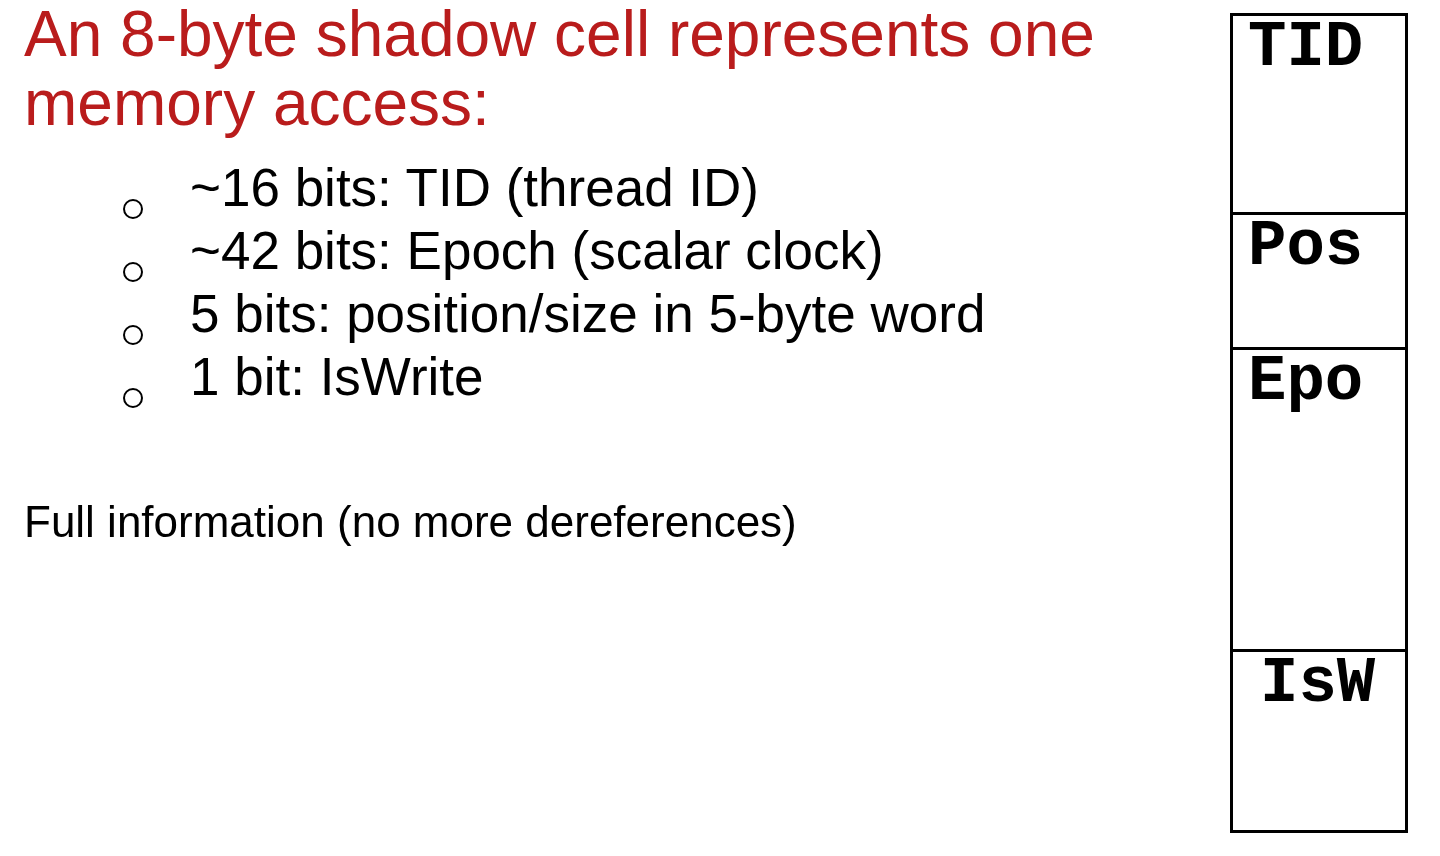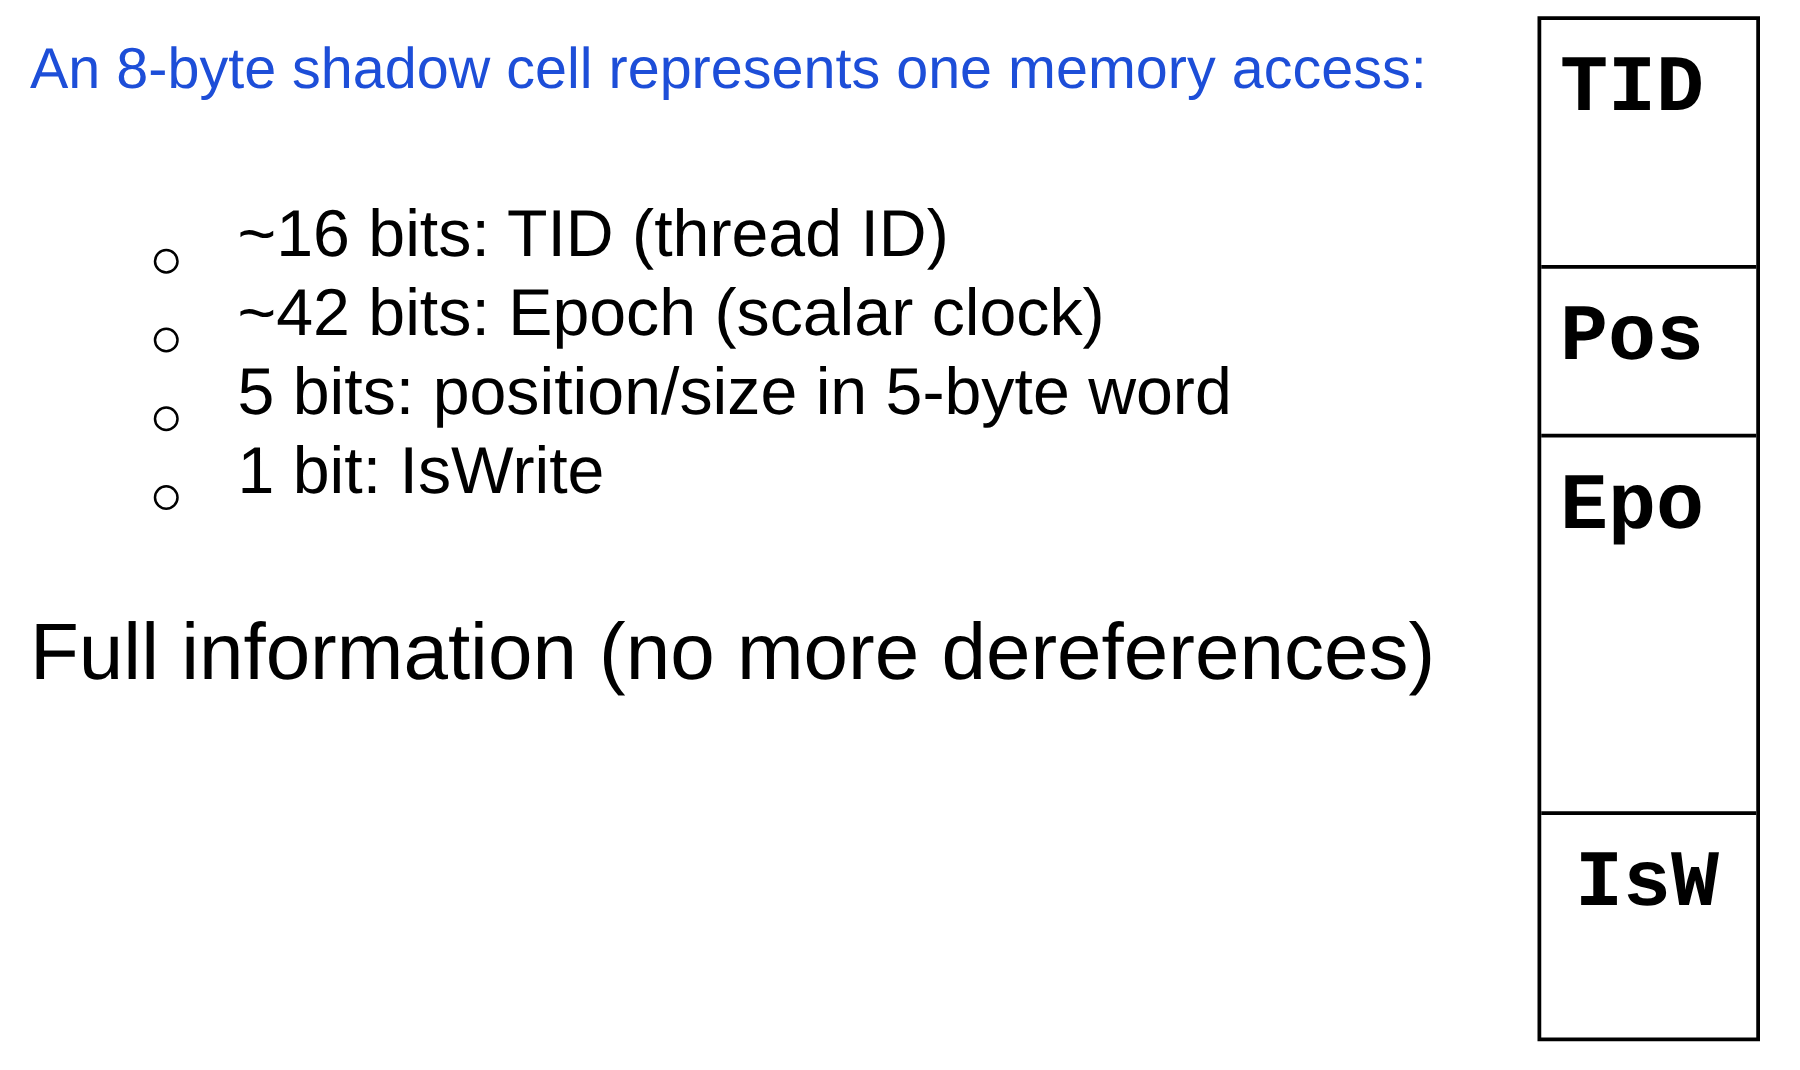--- a/index.html
+++ b/index.html
@@ -16,24 +16,23 @@
     font-family: "Liberation Sans", sans-serif;
     overflow: hidden;
   }
 
   
   .intro {
     position: absolute;
     left: 24px;
     top: 0px;
     width: 1180px;
-    font-size: 46px;
+    font-size: 64px;
     line-height: 69px;
-    color: #1d4ed8;
-    margin-top: 20px;
+    color: #b91c1c;
   }
 
   
   .bullets {
     position: absolute;
     left: 0px;
     top: 156px;
     width: 1200px;
   }
   .bullet-row {
@@ -59,40 +58,39 @@
     white-space: nowrap;
     color: #000000;
   }
 
   
   .footnote {
     position: absolute;
     left: 24px;
     top: 490px;
     width: 1180px;
-    font-size: 64px;
+    font-size: 44px;
     line-height: 63px;
     color: #000000;
   }
 
   
   .diagram {
     position: absolute;
     left: 1230px;
     top: 13px;
     width: 178px;
     height: 820px;
     box-sizing: border-box;
     border: 3px solid #000000;
     background: #ffffff;
   }
   .cell {
     box-sizing: border-box;
     width: 100%;
-    padding-top: 24px;
     padding-left: 15px;
     font-family: "Liberation Mono", "DejaVu Sans Mono", monospace;
     font-weight: bold;
     font-size: 64px;
     line-height: 1.0;
     color: #000000;
   }
   .cell-divider {
     border-bottom: 3px solid #000000;
   }

